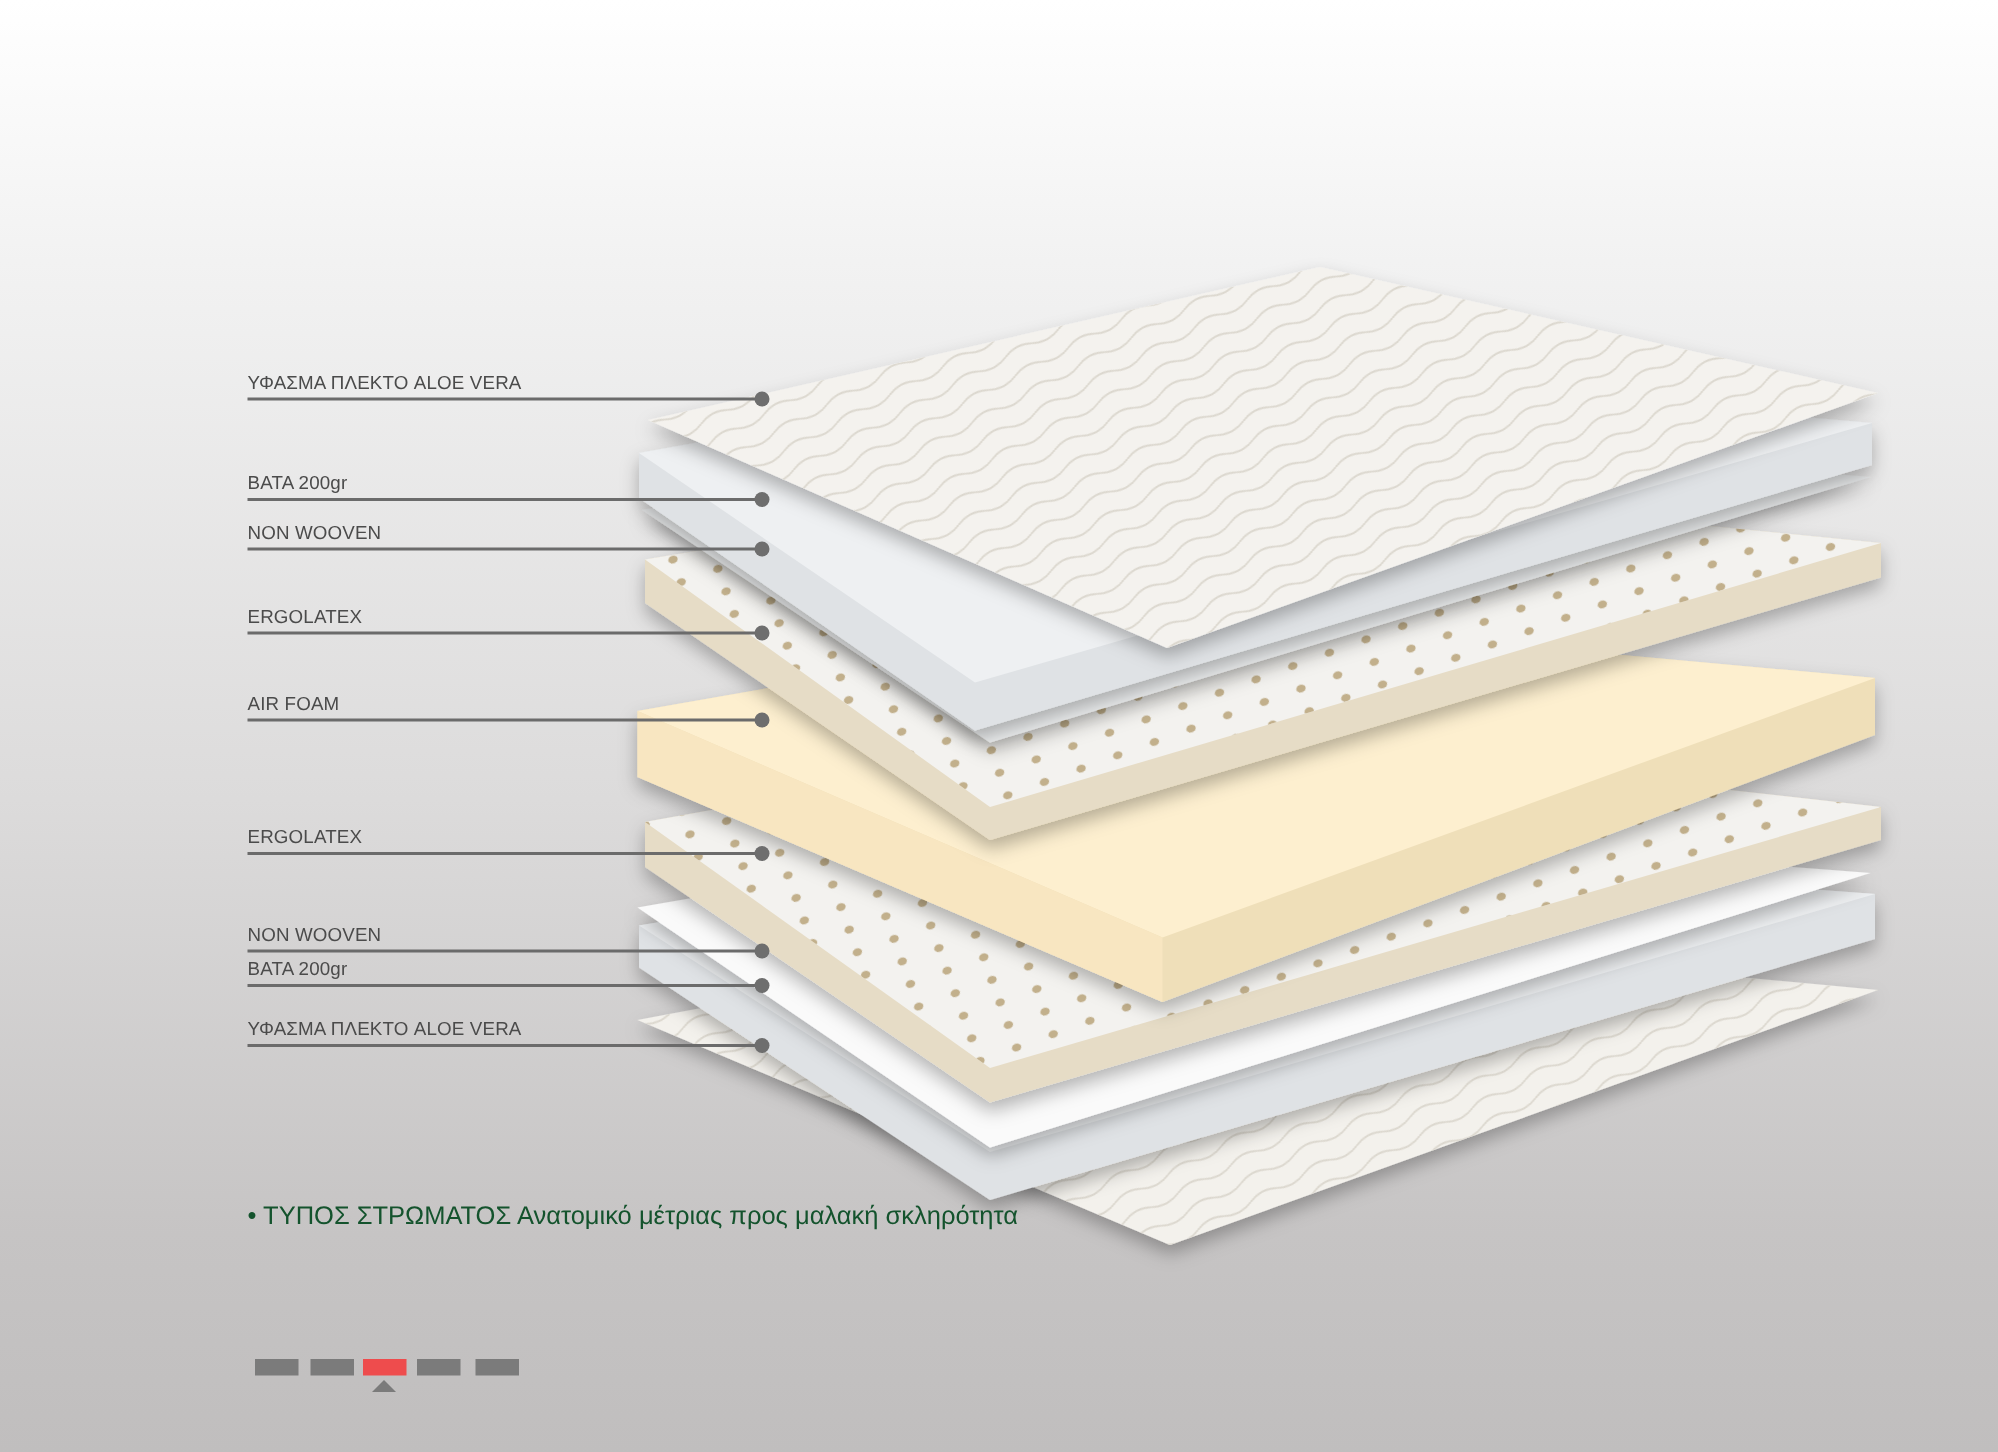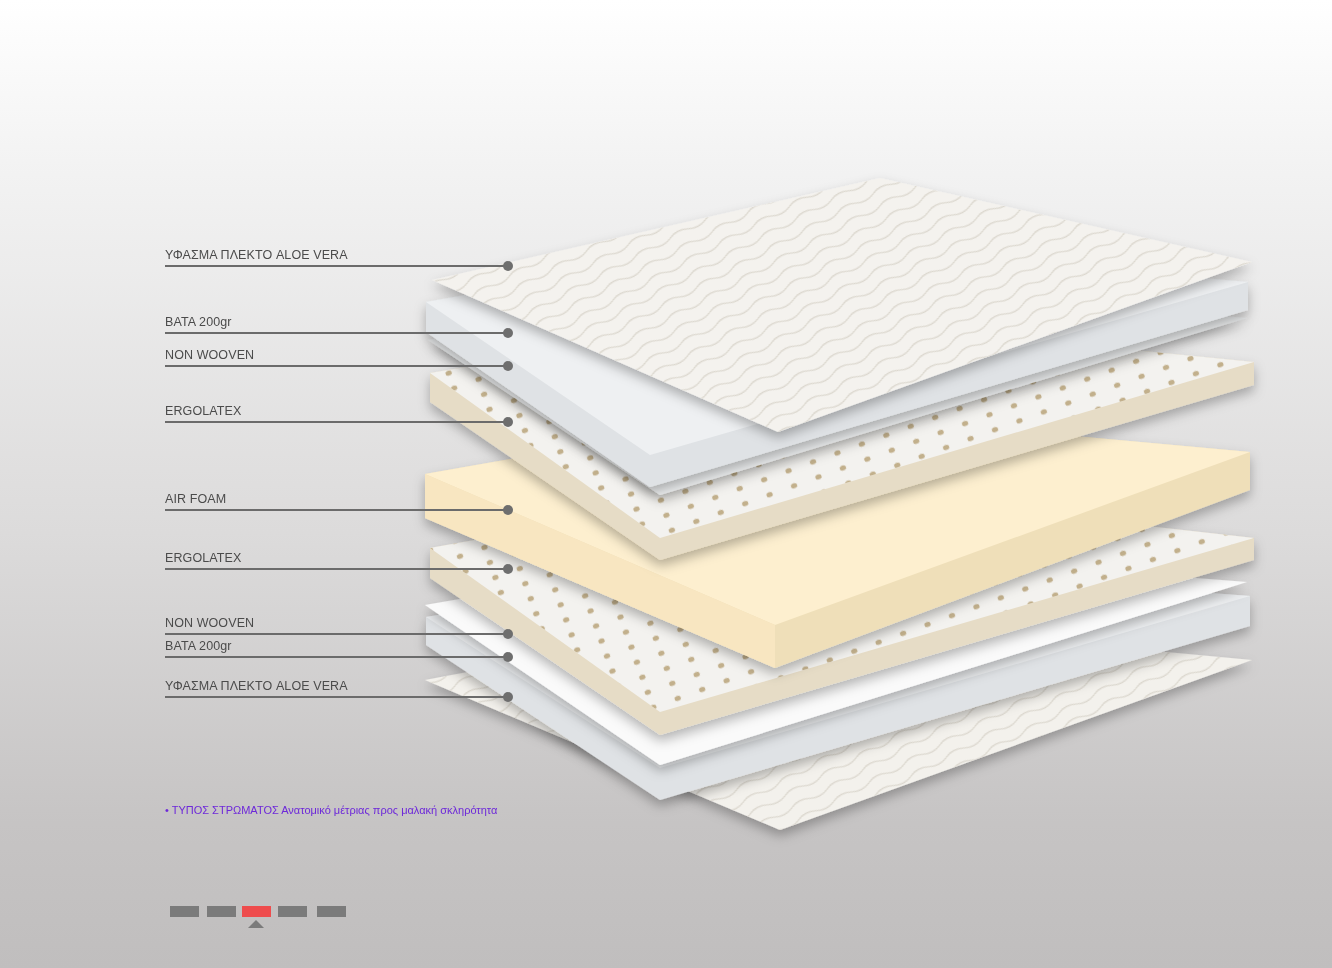--- a/index.html
+++ b/index.html
@@ -16,21 +16,21 @@
     position: absolute; left: 0; bottom: 8px;
     font-size: 12.5px; color: #4b4b4b; letter-spacing: 0.1px; white-space: nowrap;
   }
   .callout .line {
     position: absolute; left: 0; bottom: 3px; width: 340px; height: 2px; background: #6b6b6b;
   }
   .callout .dot {
     position: absolute; left: 338px; bottom: -1px; width: 10px; height: 10px; border-radius: 50%;
     background: #6e6e6e;
   }
-  .specs { position: absolute; left: 165px; top: 803px; font-size: 11px; color: #6d28d9; line-height: 15px; }
+  .specs { position: absolute; left: 165px; top: 803px; font-size: 17px; color: #14532d; line-height: 15px; }
   .specs .row { white-space: nowrap; }
   .specs .gap { height: 16px; }
   .pager { position: absolute; left: 170px; top: 906px; height: 24px; }
   .pager .seg {
     position: absolute; top: 0; width: 29px; height: 11px; background: #7b7b7b; cursor: pointer;
   }
   .pager .seg.active { background: #ee4c4d; }
   .pager .caret {
     position: absolute; top: 14px; width: 0; height: 0;
     border-left: 8px solid transparent; border-right: 8px solid transparent; border-bottom: 8px solid #7b7b7b;
@@ -114,21 +114,21 @@
   <div class="callout" style="top:350px">
     <span class="label">NON WOOVEN</span>
     <span class="line"></span>
     <span class="dot"></span>
   </div>
   <div class="callout" style="top:406px">
     <span class="label">ERGOLATEX</span>
     <span class="line"></span>
     <span class="dot"></span>
   </div>
-  <div class="callout" style="top:494px">
+  <div class="callout" style="top:464px">
     <span class="label">AIR FOAM</span>
     <span class="line"></span>
     <span class="dot"></span>
   </div>
   <div class="callout" style="top:553px">
     <span class="label">ERGOLATEX</span>
     <span class="line"></span>
     <span class="dot"></span>
   </div>
   <div class="callout" style="top:618px">

